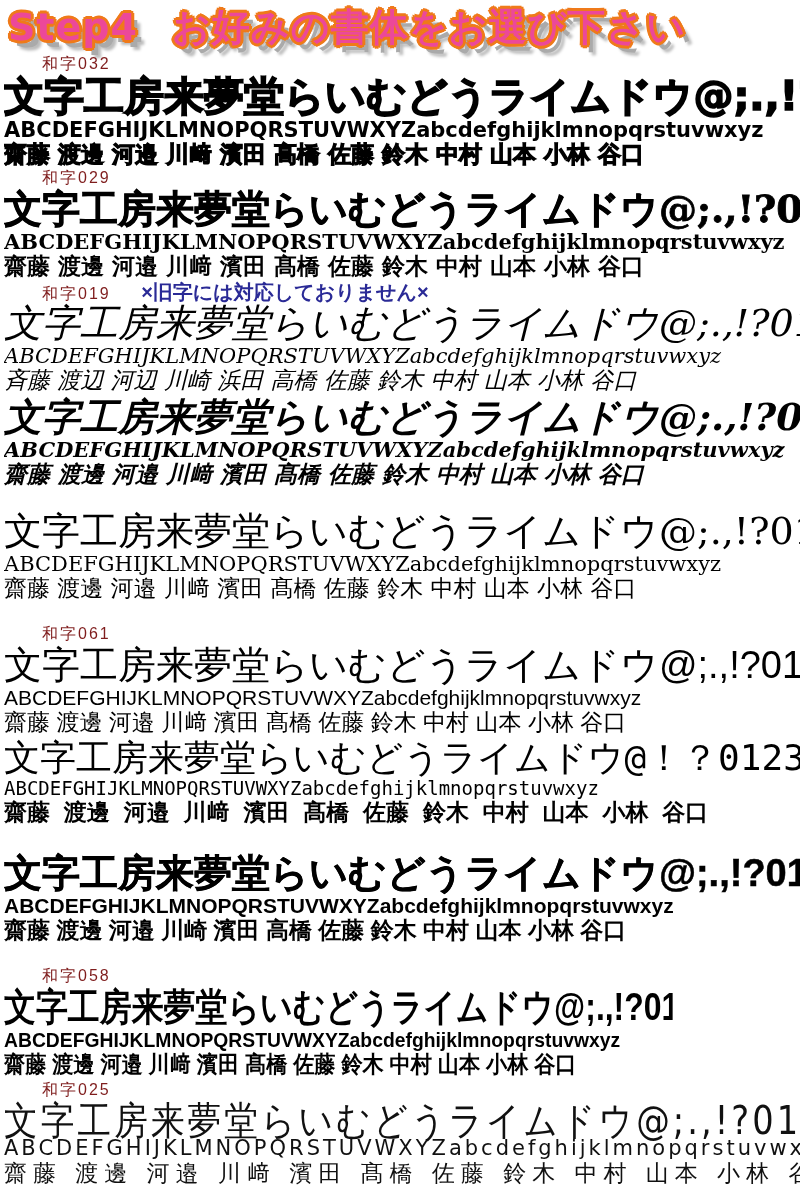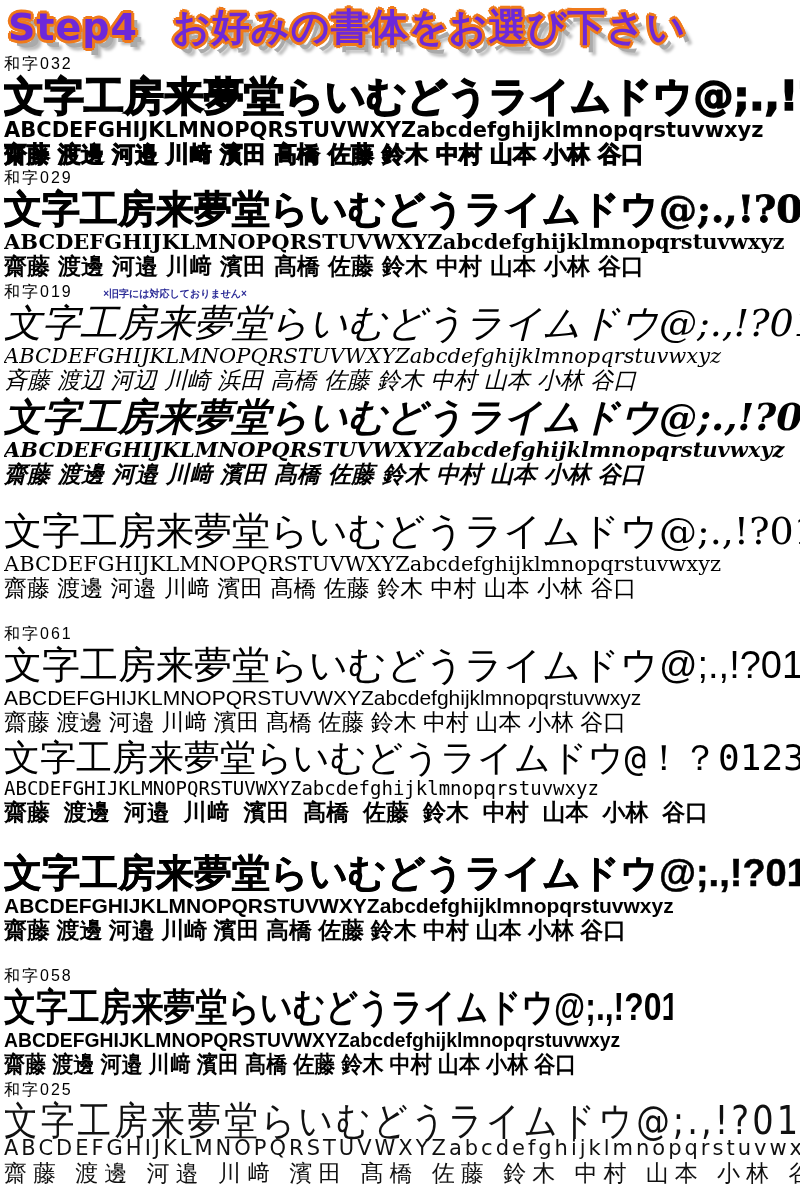--- a/index.html
+++ b/index.html
@@ -8,42 +8,43 @@
     font-family:"Liberation Sans",sans-serif;color:#000;
   }
   
   .header{
     padding:6px 0 4px 8px;height:52px;box-sizing:border-box;
     white-space:nowrap;
   }
   .header .bubble{
     font-family:"DejaVu Sans",sans-serif;
     font-weight:bold;font-size:38px;line-height:42px;
-    color:#6d28d9;letter-spacing:1px;
+    color:#ec4899;letter-spacing:1px;
     text-shadow:
       -2px -2px 0 #ef7a1a, 2px -2px 0 #ef7a1a,
       -2px  2px 0 #ef7a1a, 2px  2px 0 #ef7a1a,
       -3px  0   0 #ef7a1a, 3px  0   0 #ef7a1a,
        0   -3px 0 #ef7a1a, 0    3px 0 #ef7a1a,
        6px  7px 0 #aaaaaa, 9px 10px 3px #bbbbbb;
   }
   .header .step{margin-right:34px;}
   
   #font-list{padding-left:4px;}
   .font-section{
     height:114px;overflow:hidden;white-space:nowrap;
     padding-top:2px;box-sizing:border-box;
   }
   .label-row{font-size:16px;line-height:20px;height:20px;}
   .font-id{
-    color:#000000;letter-spacing:2px;
+    color:#7f1d1d;letter-spacing:2px;
     font-family:"Liberation Sans",sans-serif;
+    margin-left:38px;
   }
   .font-note{
-    color:#2a2a96;font-weight:bold;margin-left:26px;font-size:10px;
+    color:#2a2a96;font-weight:bold;margin-left:26px;font-size:20px;
   }
   .sample{white-space:nowrap;overflow:hidden;}
   .line1{font-size:38px;line-height:1.12;}
   .line2{font-size:21px;line-height:1.08;}
   .line3{font-size:23px;line-height:1.15;font-weight:bold;}
   
   .s-heavy .sample{font-family:"DejaVu Sans",sans-serif;font-weight:bold;}
   .s-heavy .line1{-webkit-text-stroke:1.6px #000;font-size:40px;}
   .s-heavy .line3{-webkit-text-stroke:1.1px #000;}
 

